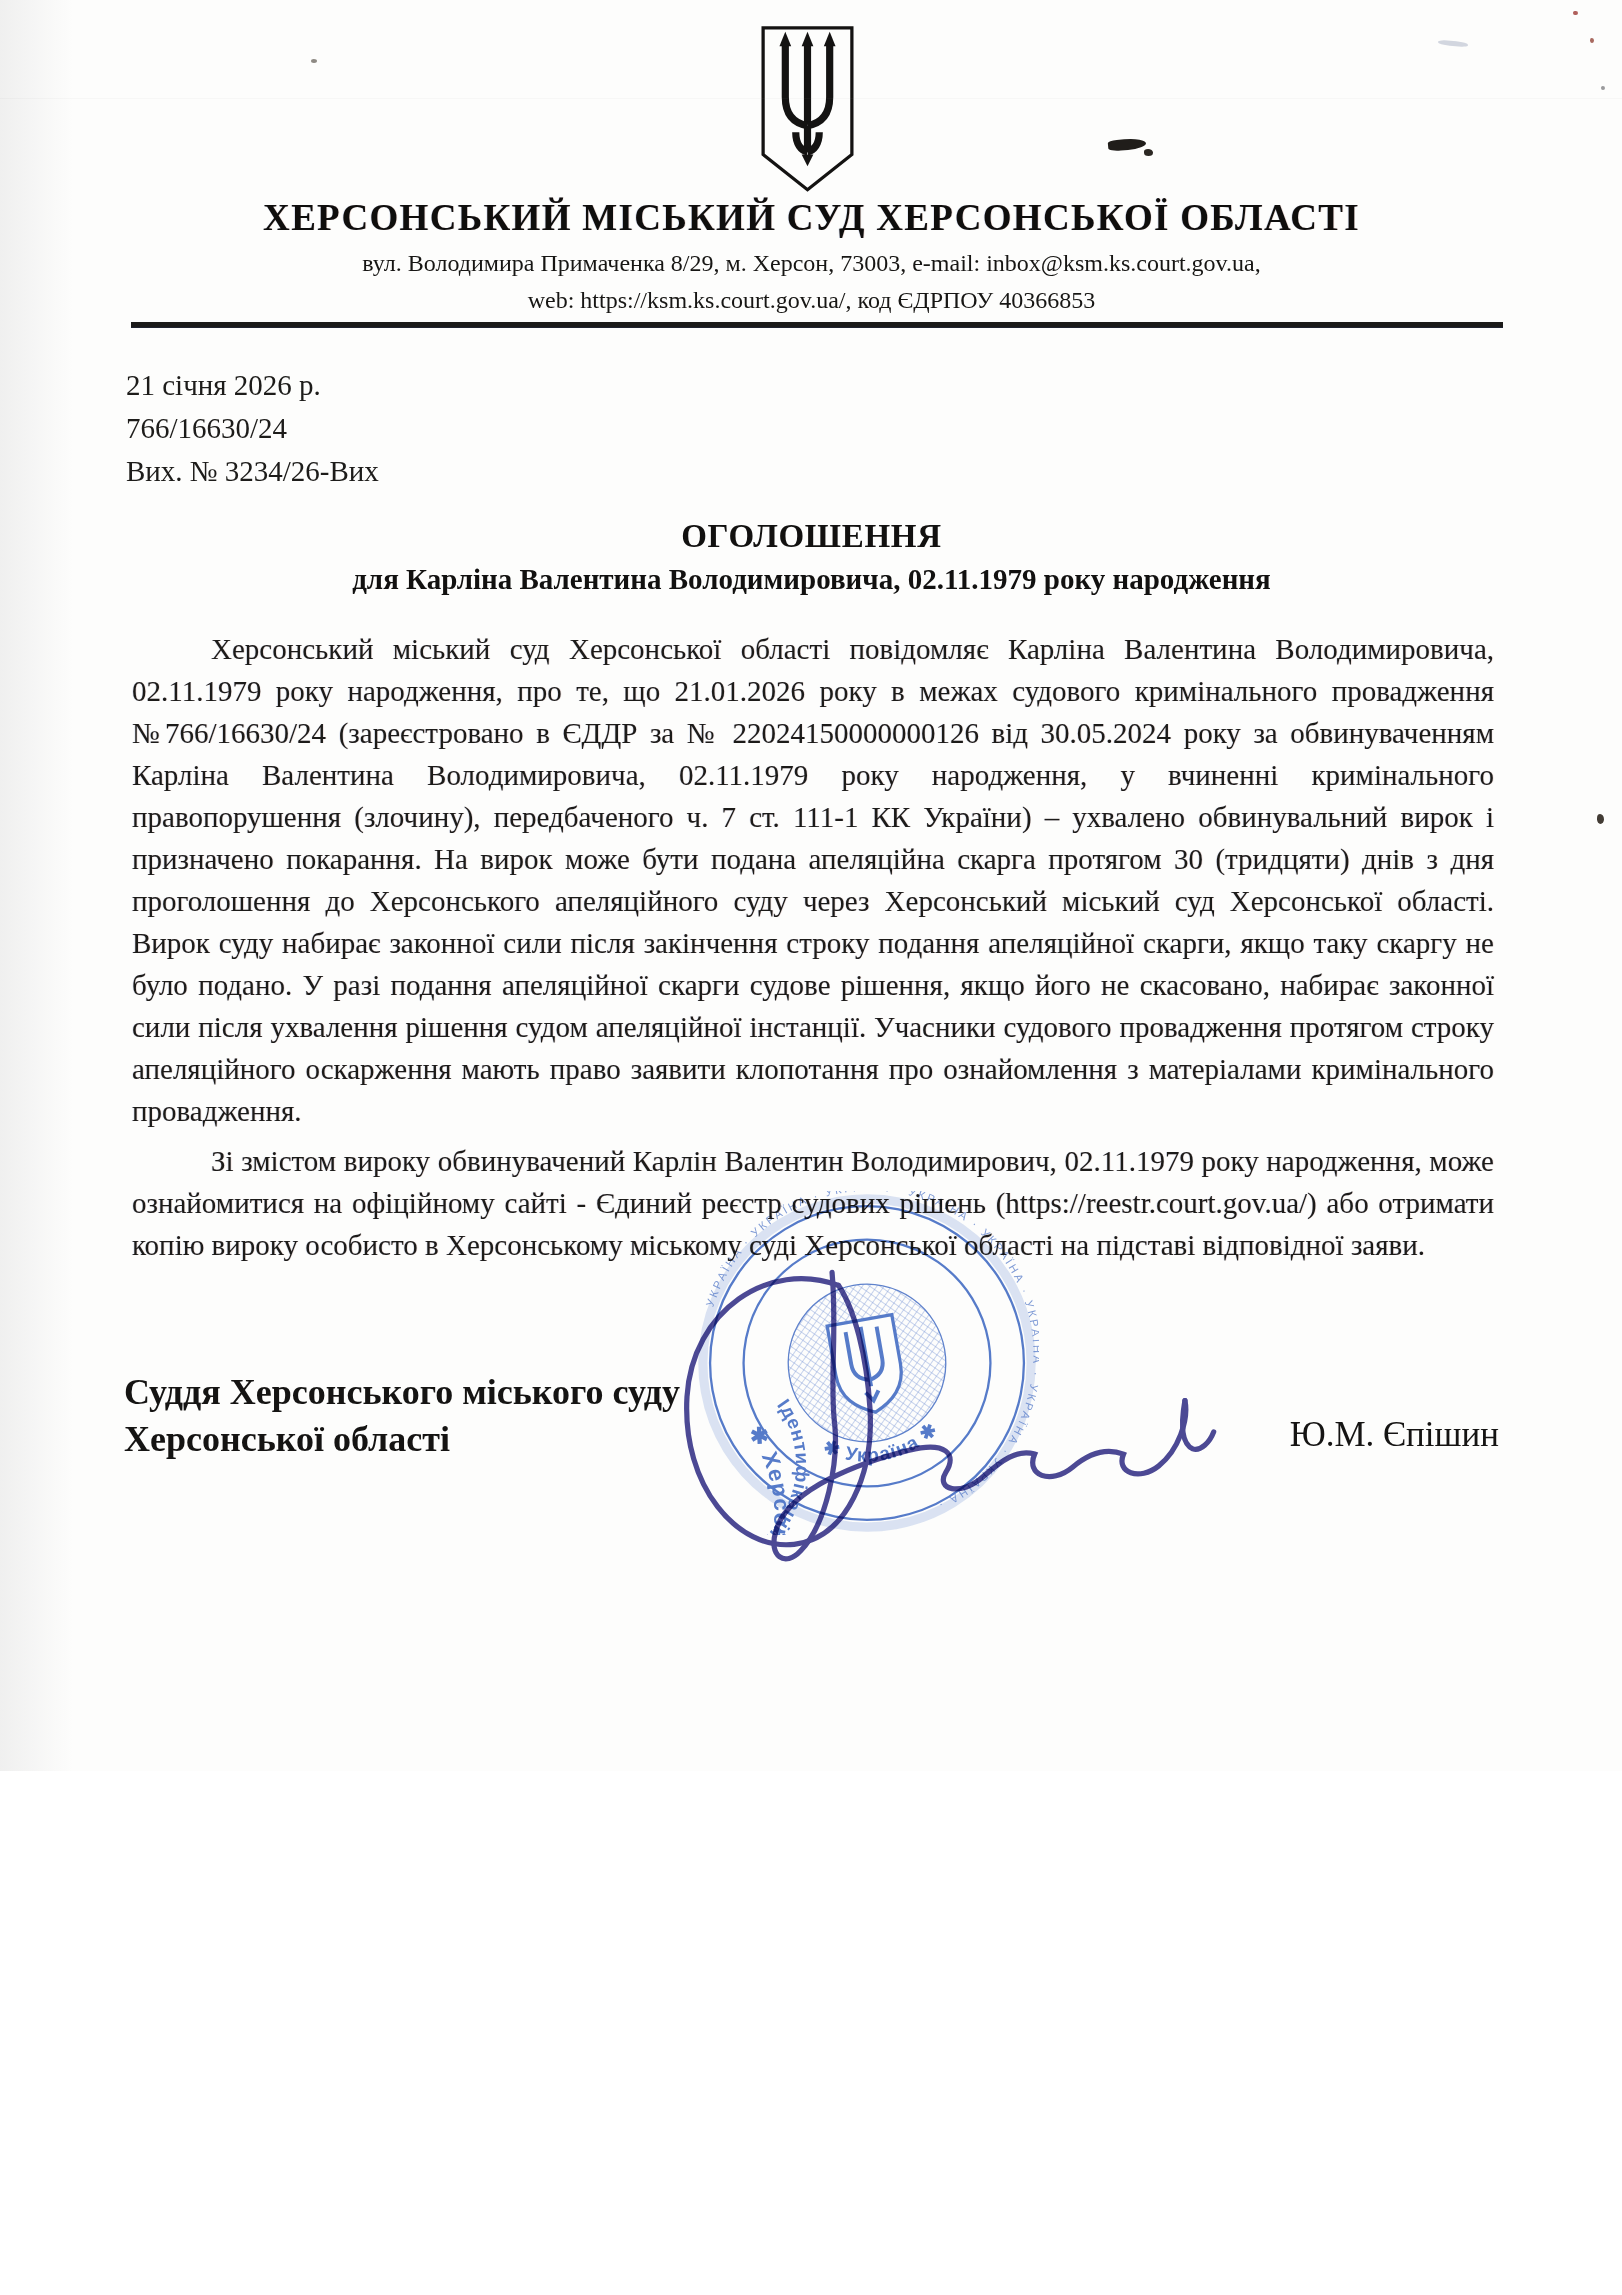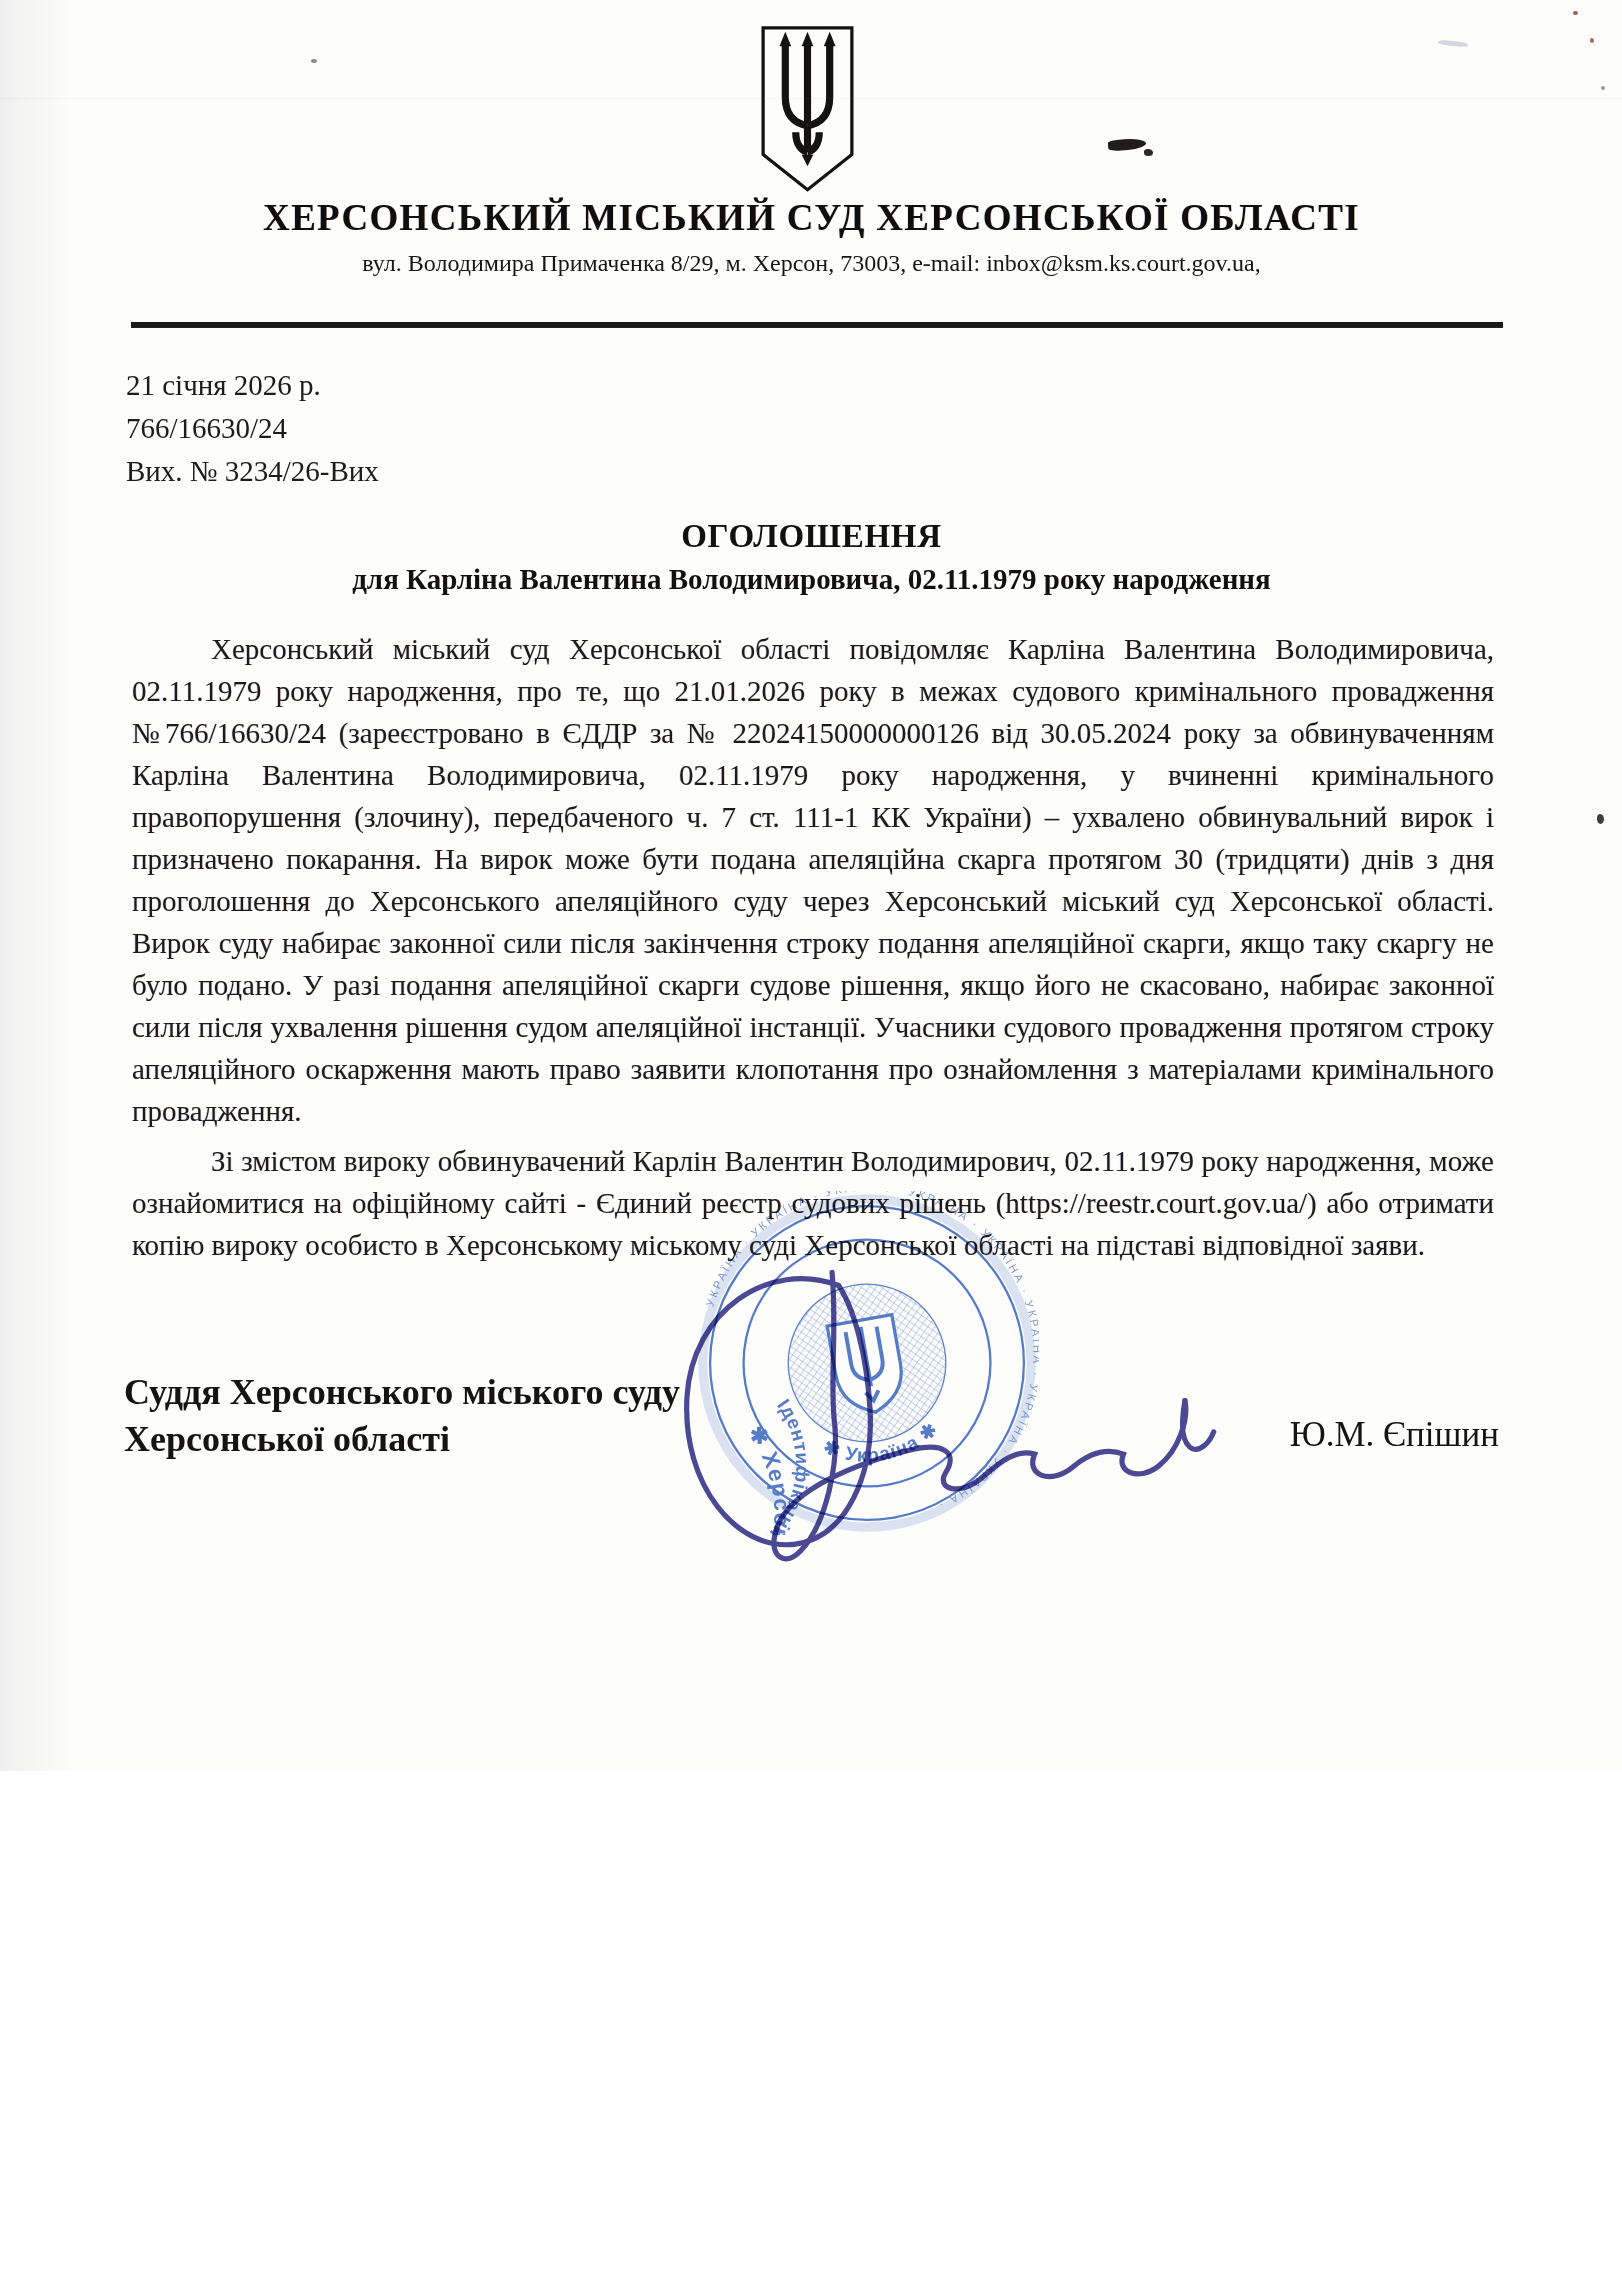--- a/index.html
+++ b/index.html
@@ -149,20 +149,21 @@
     <g fill="#141312" stroke="none">
       <path d="M80,12 l-9,22 h18 z"></path>
       <path d="M46,12 l-9,22 h18 z"></path>
       <path d="M114,12 l-9,22 h18 z"></path>
       <path d="M71,200 L80,218 L89,200 z"></path>
     </g>
   </svg>
 
   <div class="court-name">ХЕРСОНСЬКИЙ МІСЬКИЙ СУД ХЕРСОНСЬКОЇ ОБЛАСТІ</div>
   <div class="addr">вул. Володимира Примаченка 8/29, м. Херсон, 73003, e-mail: inbox@ksm.ks.court.gov.ua,</div>
+  <div class="web">web: https://ksm.ks.court.gov.ua/, код ЄДРПОУ 40366853</div>
   <div class="rule"></div>
 
   <div class="refblock">
     <div>21 січня 2026 р.</div>
     <div>766/16630/24</div>
     <div>Вих. № 3234/26-Вих</div>
   </div>
 
   <div class="title">ОГОЛОШЕННЯ</div>
   <div class="subtitle">для Карліна Валентина Володимировича, 02.11.1979 року народження</div>

